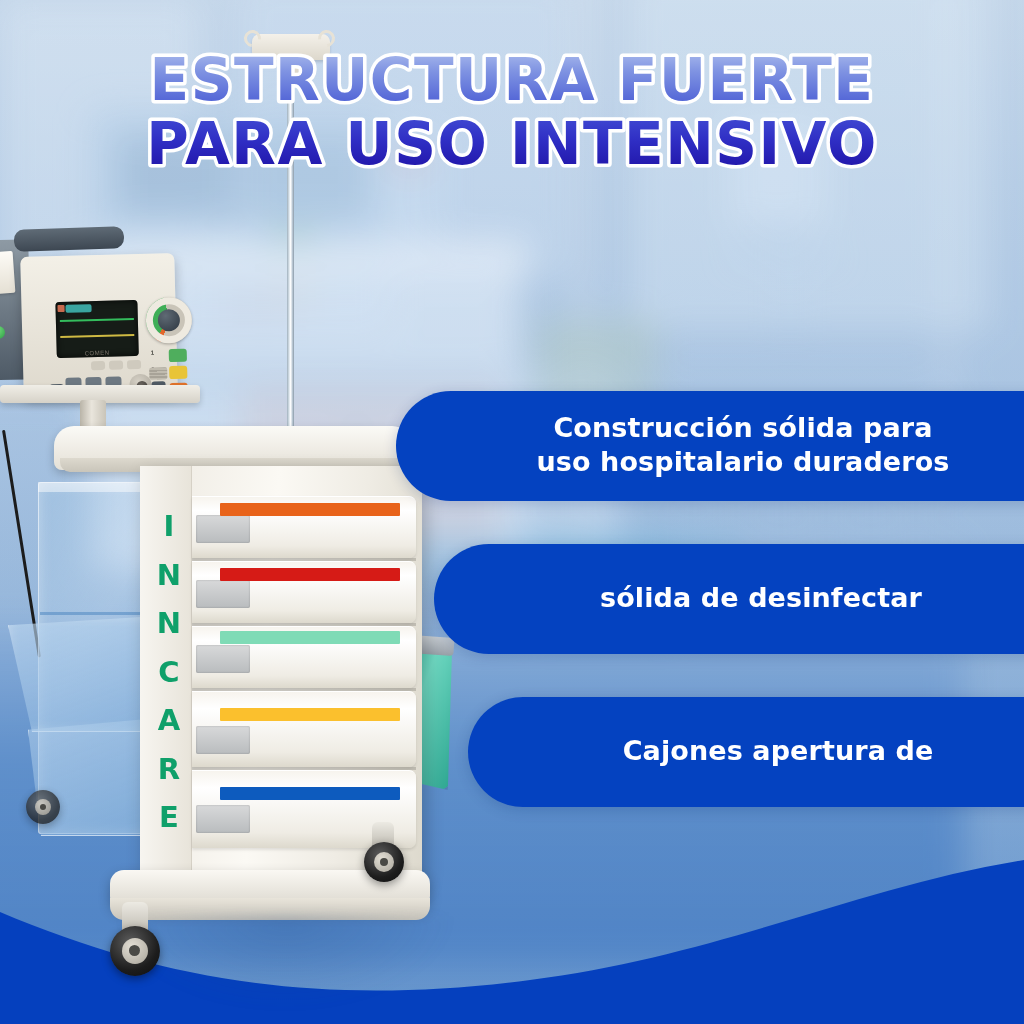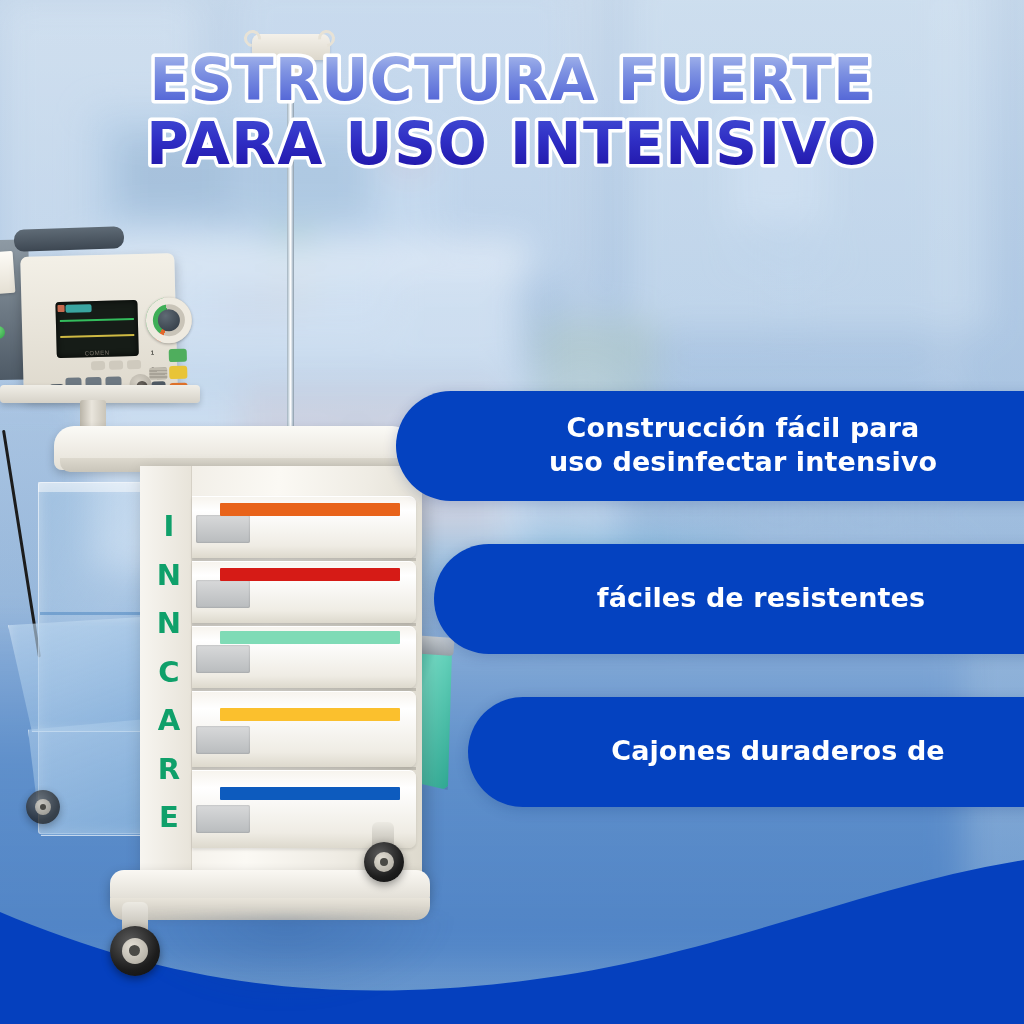--- a/index.html
+++ b/index.html
@@ -517,32 +517,32 @@
       <div class="fork"></div>
         <div class="tire"></div>
         <div class="hub"></div>
         <div class="hub2"></div>
     </div>
   </div>
 
   <div class="pills">
     <div class="pill pill-1">
       <div>
-        <span>Construcción fácil para</span>
-        <span>uso desinfectar intensivo</span>
+        <span>Construcción sólida para</span>
+        <span>uso hospitalario duraderos</span>
       </div>
     </div>
     <div class="pill pill-2">
       <div>
-        <span>fáciles de resistentes</span>
+        <span>sólida de desinfectar</span>
       </div>
     </div>
     <div class="pill pill-3">
       <div>
-        <span>Cajones duraderos de</span>
+        <span>Cajones apertura de</span>
       </div>
     </div>
   </div>
 
   <div class="headline">
     <svg class="hl-svg" width="1024" height="140" viewBox="0 0 1024 140">
       <defs>
         <linearGradient id="g1" x1="0" y1="0" x2="0" y2="1">
           <stop offset="0%" stop-color="#b2c2ef"></stop>
           <stop offset="38%" stop-color="#7e92e2"></stop>

